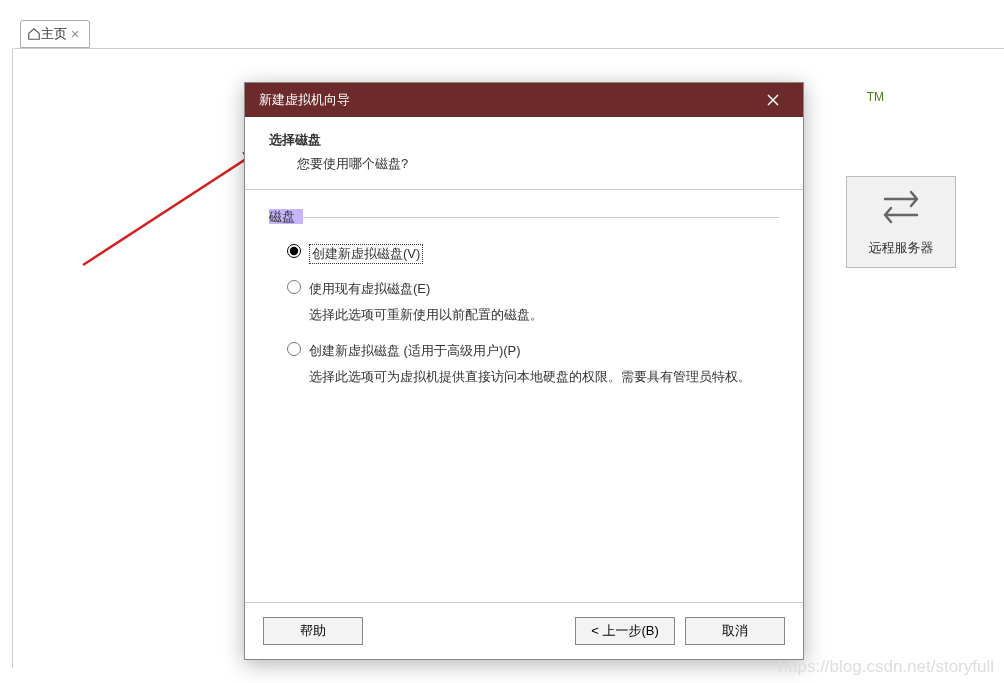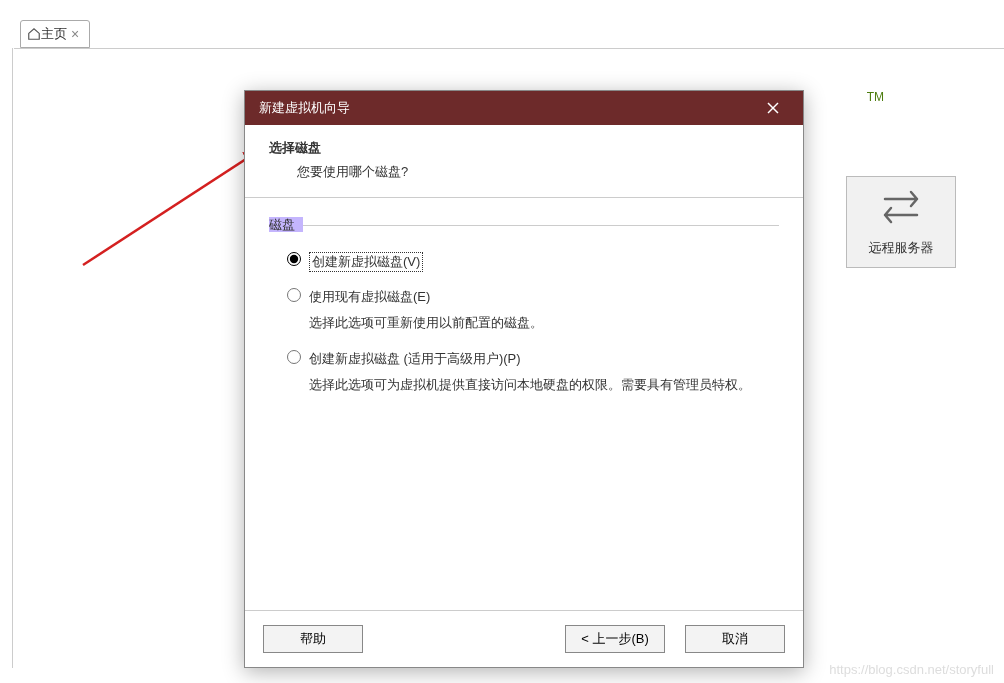--- a/index.html
+++ b/index.html
@@ -80,32 +80,32 @@
       right: 120px;
       color: #4d7c0f;
       font-weight: normal;
       font-size: 12px;
     }
     .watermark {
       position: absolute;
       bottom: 6px;
       right: 10px;
       color: #ddd;
-      font-size: 13px;
+      font-size: 17px;
     }
     .arrow-svg {
       position: absolute;
       top: 140px;
       left: 78px;
       pointer-events: none;
     }
     
     .dialog {
       position: absolute;
-      top: 90px;
+      top: 82px;
       left: 244px;
       width: 560px;
       height: 578px;
       background: #fff;
       border: 1px solid #888;
       box-shadow: 0 4px 20px rgba(0,0,0,0.3);
       display: flex;
       flex-direction: column;
     }
     .titlebar {
@@ -156,21 +156,21 @@
     .radio-desc {
       padding-left: 22px;
       line-height: 1.7;
       color: #333;
     }
     .dialog-footer {
       border-top: 1px solid #ccc;
       padding: 14px 18px;
       display: flex;
       align-items: center;
-      gap: 20px;
+      gap: 10px;
       margin-top: 16px;
     }
     .dialog-footer .spacer { flex: 1; }
     .dlg-btn {
       min-width: 100px;
       height: 28px;
       border: 1px solid #888;
       background: #f3f3f3;
       font-family: inherit;
       font-size: 13px;

